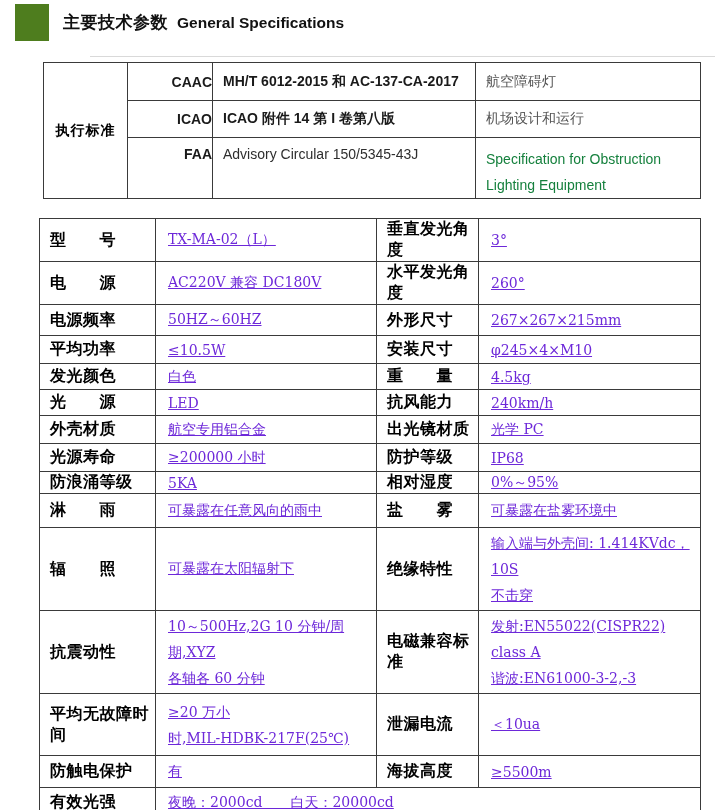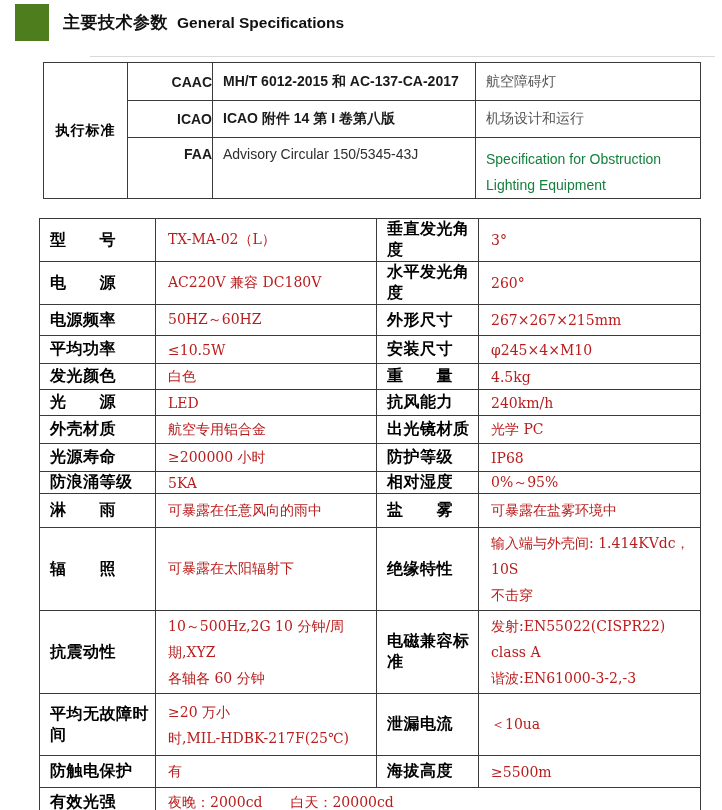--- a/index.html
+++ b/index.html
@@ -26,21 +26,21 @@
   .standards .std-bold{font-weight:bold;color:#1a1a1a;margin-top:44px;}
   .standards .scope-zh{color:#555;font-family:"DejaVu Serif","Liberation Serif",serif;}
   .standards .faa td{vertical-align:top;padding-top:8px;}
   .standards .std-en{font-weight:normal;color:#2e2e2e;}
   .standards .scope-en{color:#15803d;line-height:26px;font-family:"Liberation Sans","DejaVu Sans",sans-serif;}
 
   
   .specs{position:absolute;left:39px;top:218px;width:661px;}
   .specs td{vertical-align:middle;}
   .specs .lbl{font-weight:bold;color:#000;font-size:16px;letter-spacing:0.5px;}
-  .specs .val{color:#b91c1c;font-family:"DejaVu Serif","Liberation Serif",serif;padding-left:12px;}
+  .specs .val{color:#6d28d9;font-family:"DejaVu Serif","Liberation Serif",serif;padding-left:12px;text-decoration:underline;}
   .specs .two-line{line-height:26px;padding-top:2px;padding-bottom:2px;}
 </style>
 </head>
 <body>
 
 <div class="page">
 
   <div class="header">
     <div class="green-square"></div>
     <div class="title">

